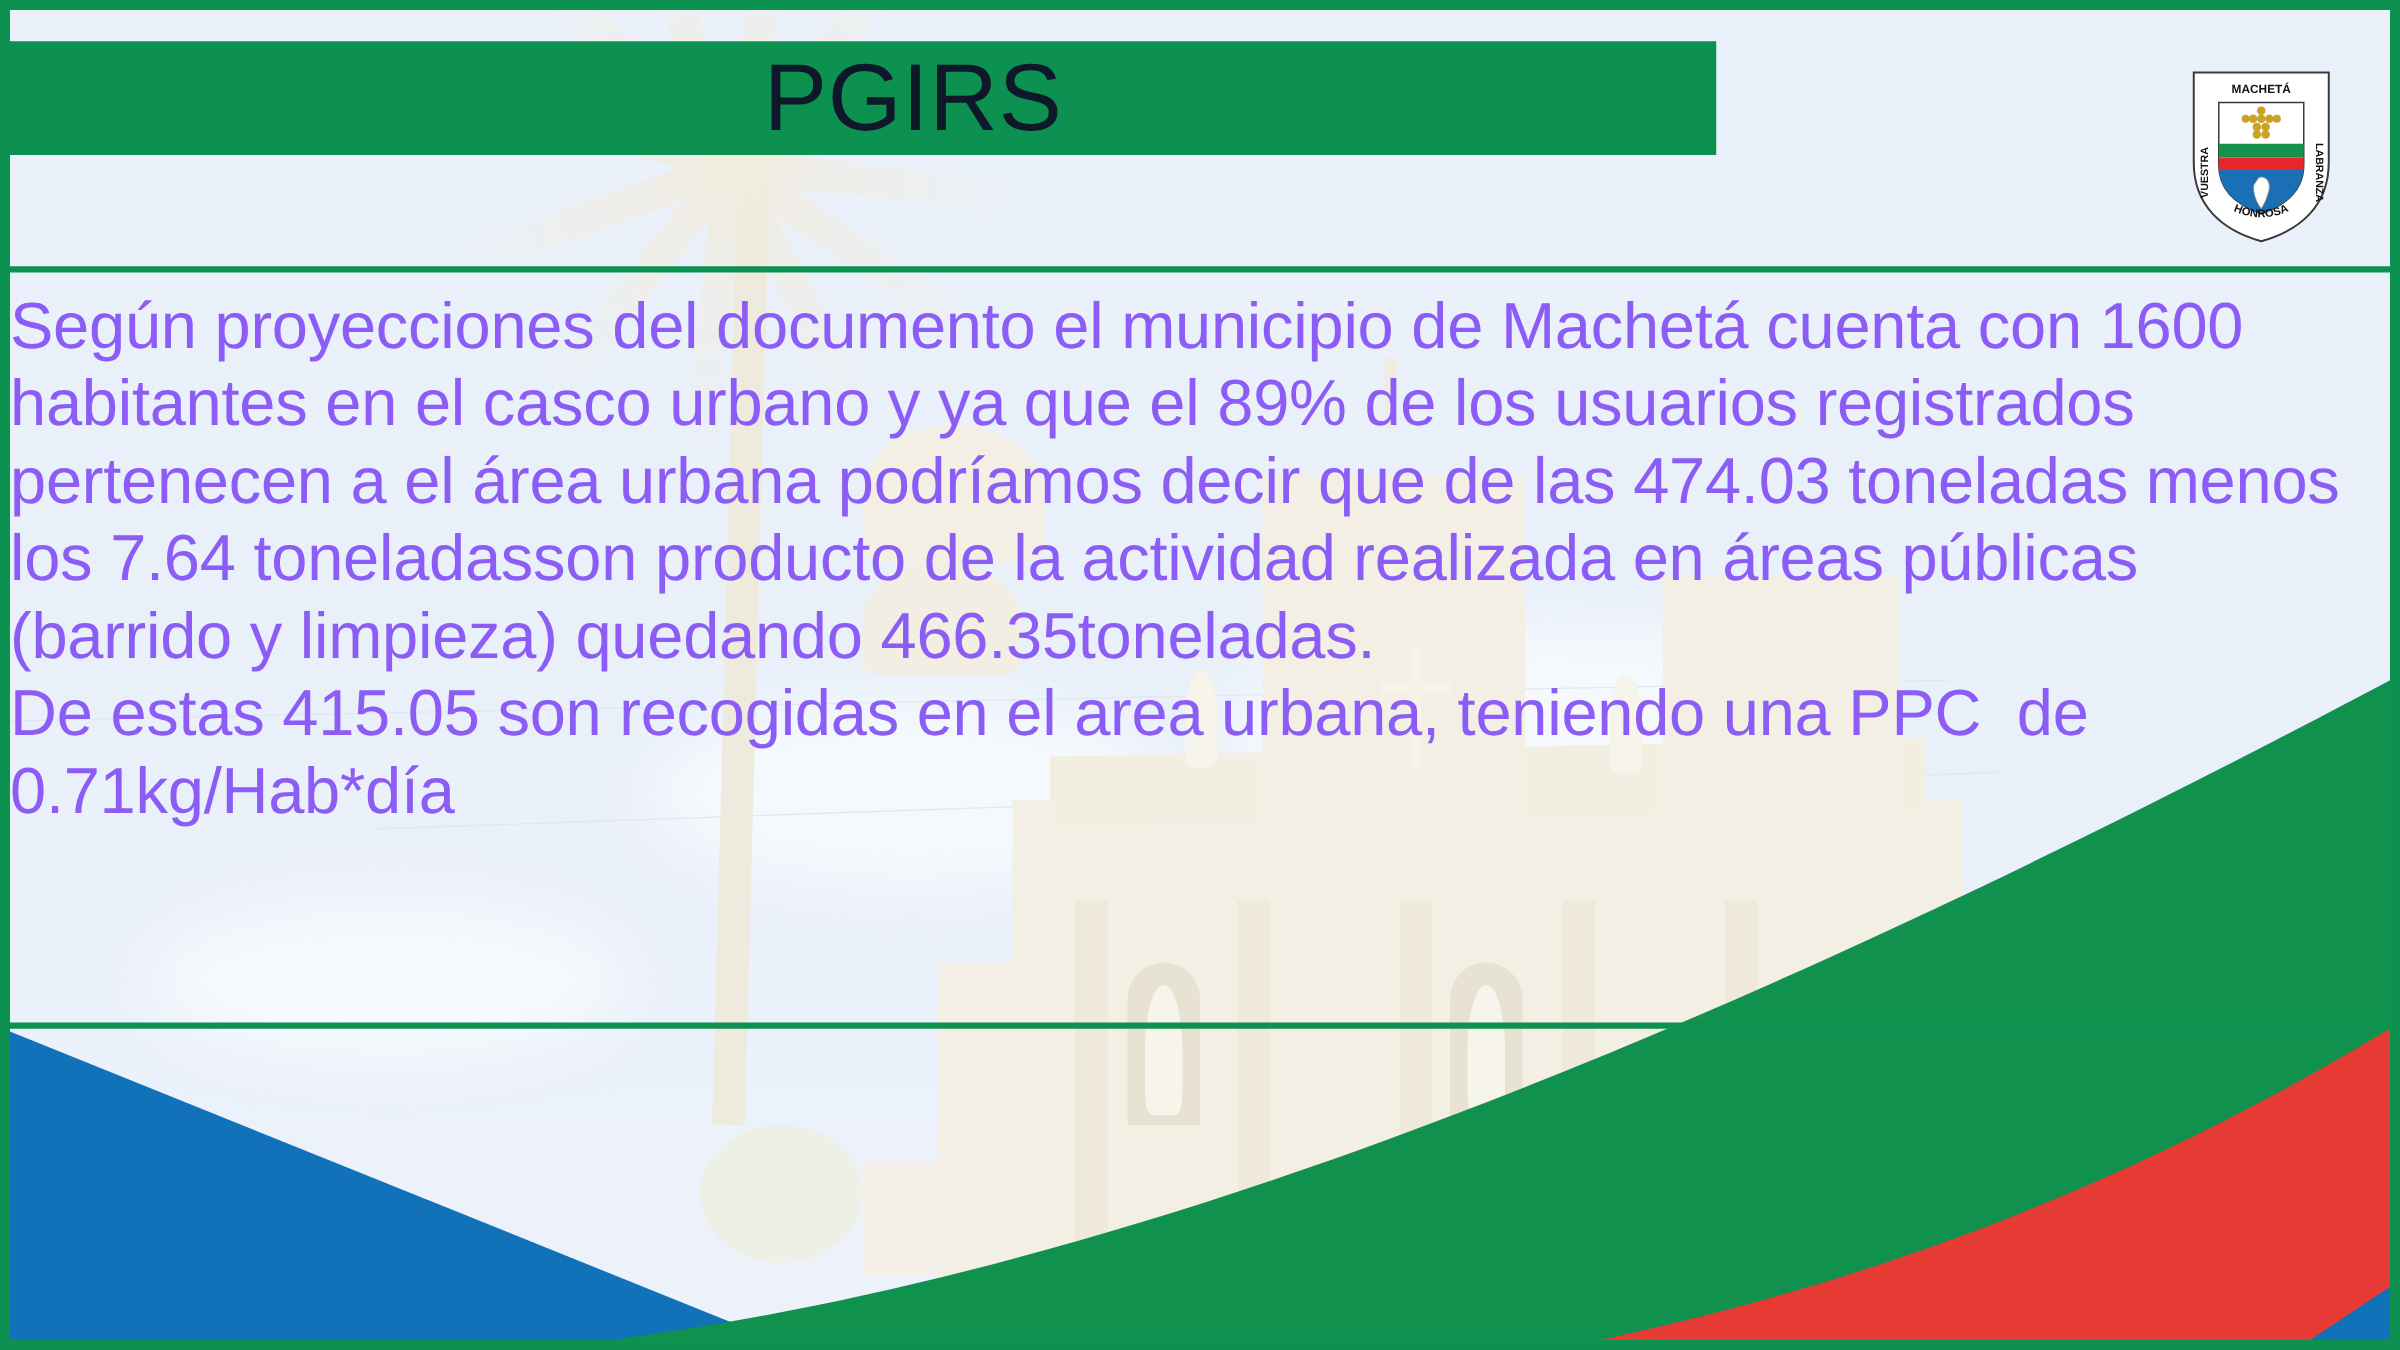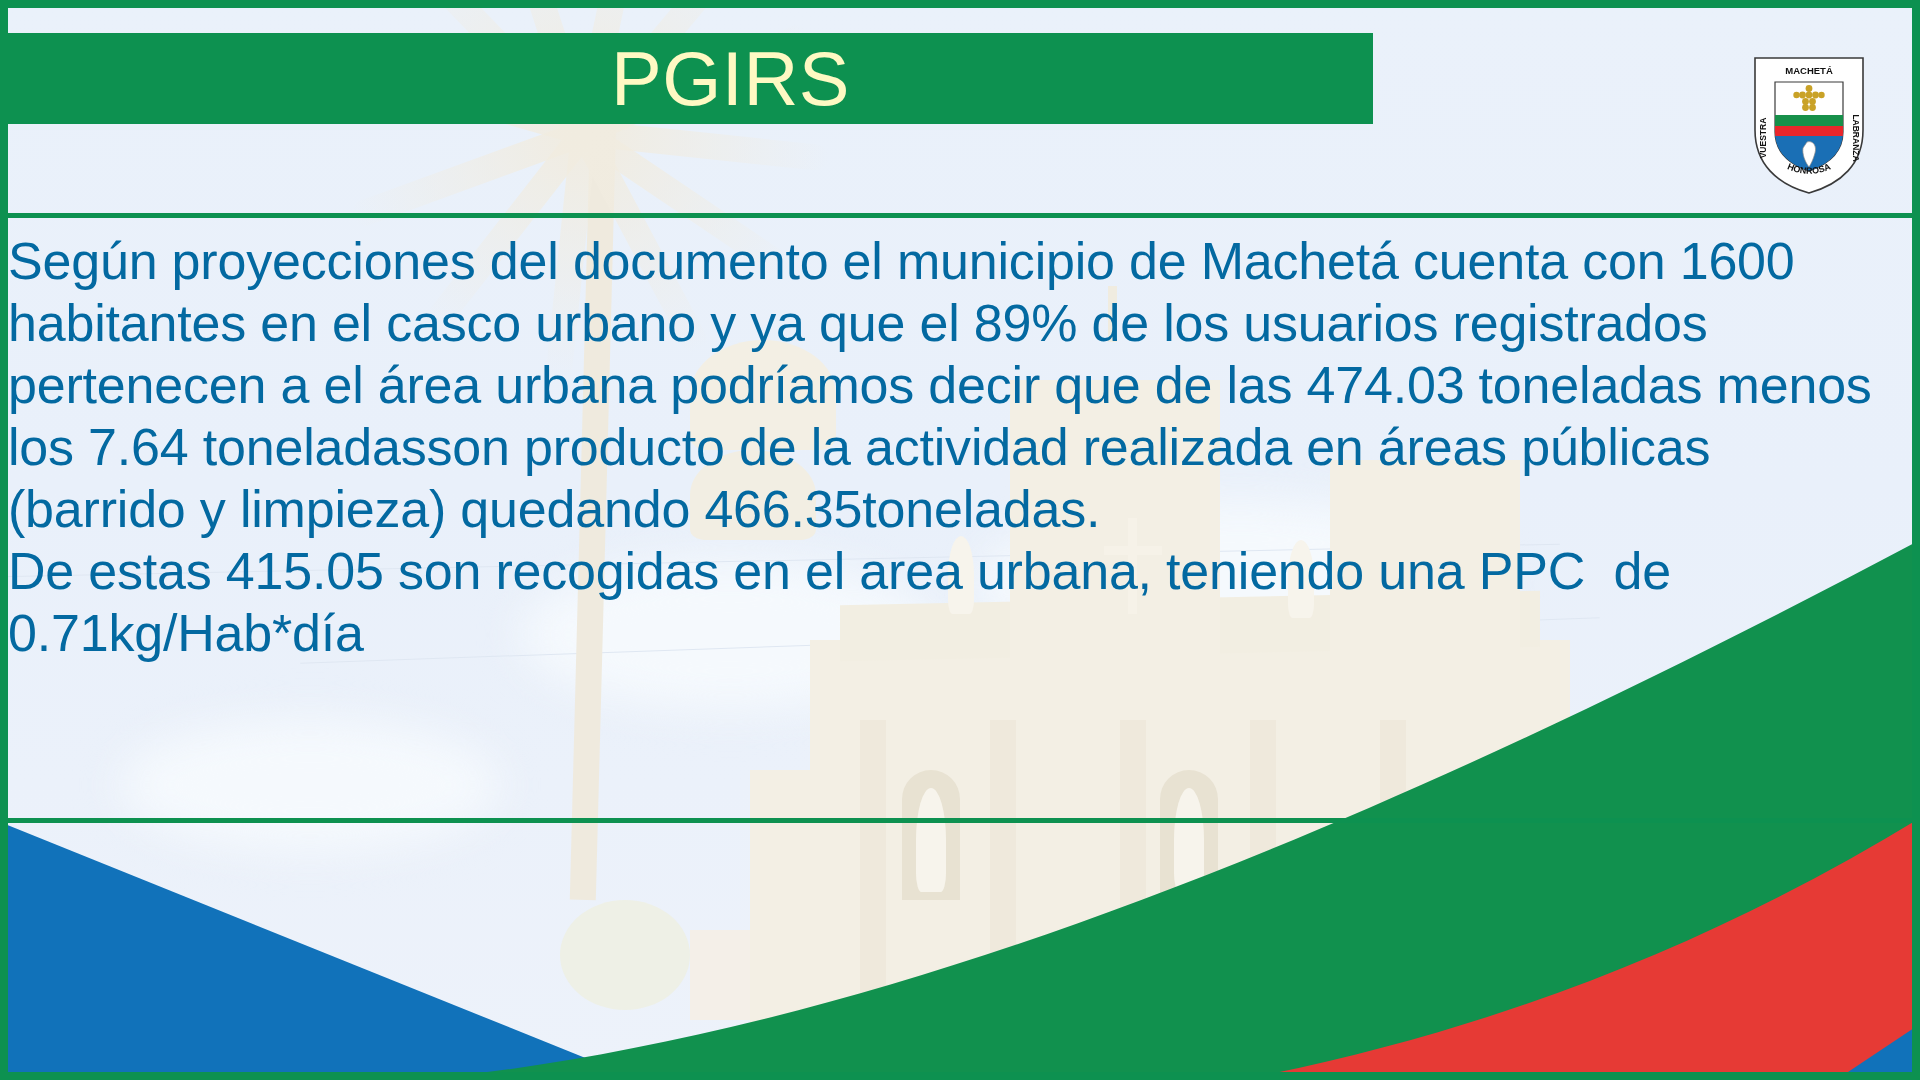--- a/index.html
+++ b/index.html
@@ -125,21 +125,21 @@
     height: 91px;
     background: #0d9150;
     display: flex;
     align-items: center;
     justify-content: center;
   }
   .title-text {
     font-family: "Liberation Sans", sans-serif;
     font-size: 76px;
     line-height: 1;
-    color: #fef9c3;
+    color: #0f172a;
     letter-spacing: 0.5px;
     padding-left: 80px;
     white-space: nowrap;
   }
 
   
   .crest {
     position: absolute;
     left: 1745px;
     top: 52px;
@@ -160,21 +160,21 @@
 
   
   .body-text {
     position: absolute;
     left: 8px;
     top: 230px;
     width: 1890px;
     font-family: "Liberation Sans", sans-serif;
     font-size: 52px;
     line-height: 62px;
-    color: #0369a1;
+    color: #8b5cf6;
     letter-spacing: -0.2px;
     white-space: pre-wrap;
   }
 </style>
 </head>
 <body>
 
 <div id="slide">
 
   <div class="bg-photo">

